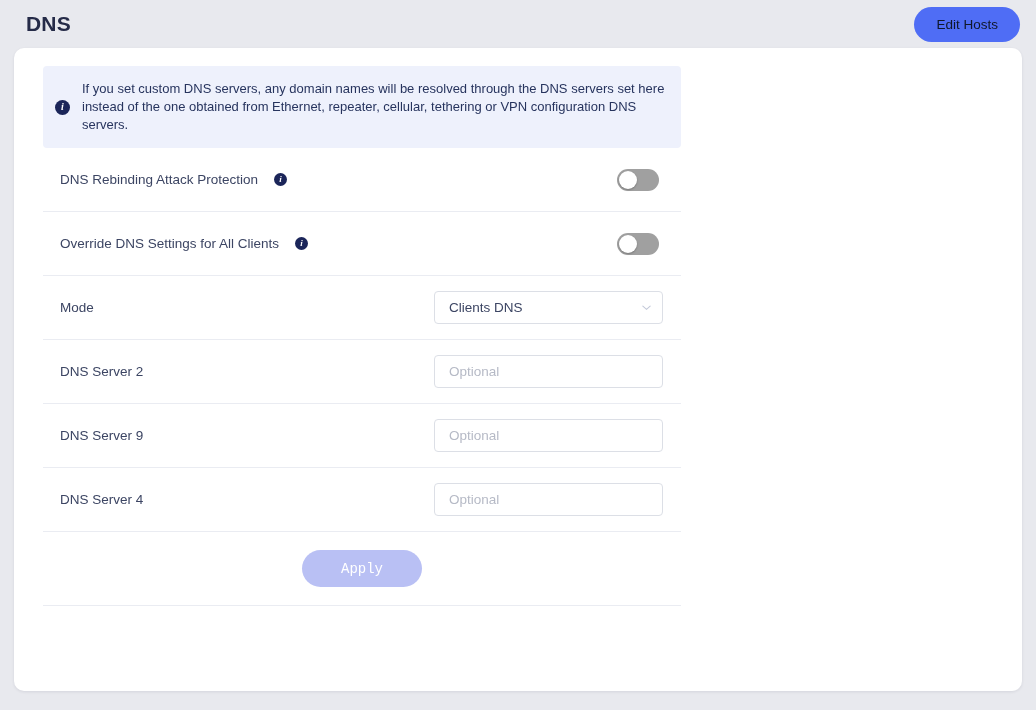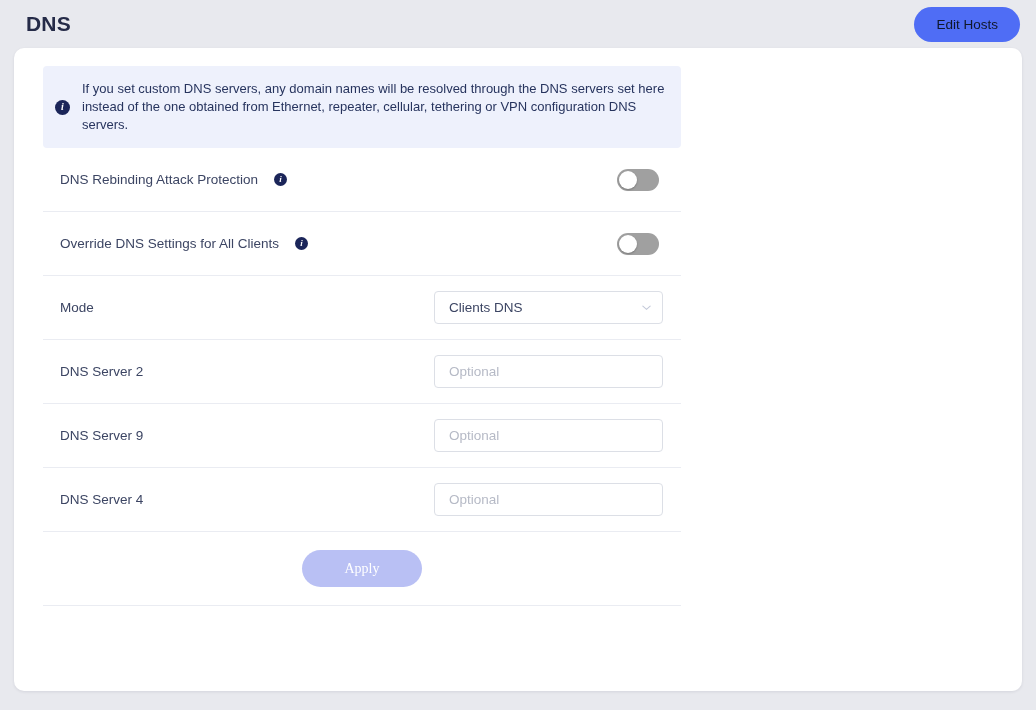--- a/index.html
+++ b/index.html
@@ -192,21 +192,21 @@
     justify-content: center;
     border-bottom: 1px solid #eaecf2;
   }
   .apply-btn {
     background: #b9c0f4;
     color: #ffffff;
     border: none;
     border-radius: 20px;
     width: 120px;
     height: 37px;
-    font-family: Liberation Serif, serif;
+    font-family: Liberation Mono, monospace;
     font-size: 14px;
     cursor: default;
   }
 </style>
 </head>
 <body>
 
 <div class="topbar">
   <div class="page-title">DNS</div>
   <button class="edit-hosts-btn">Edit Hosts</button>

